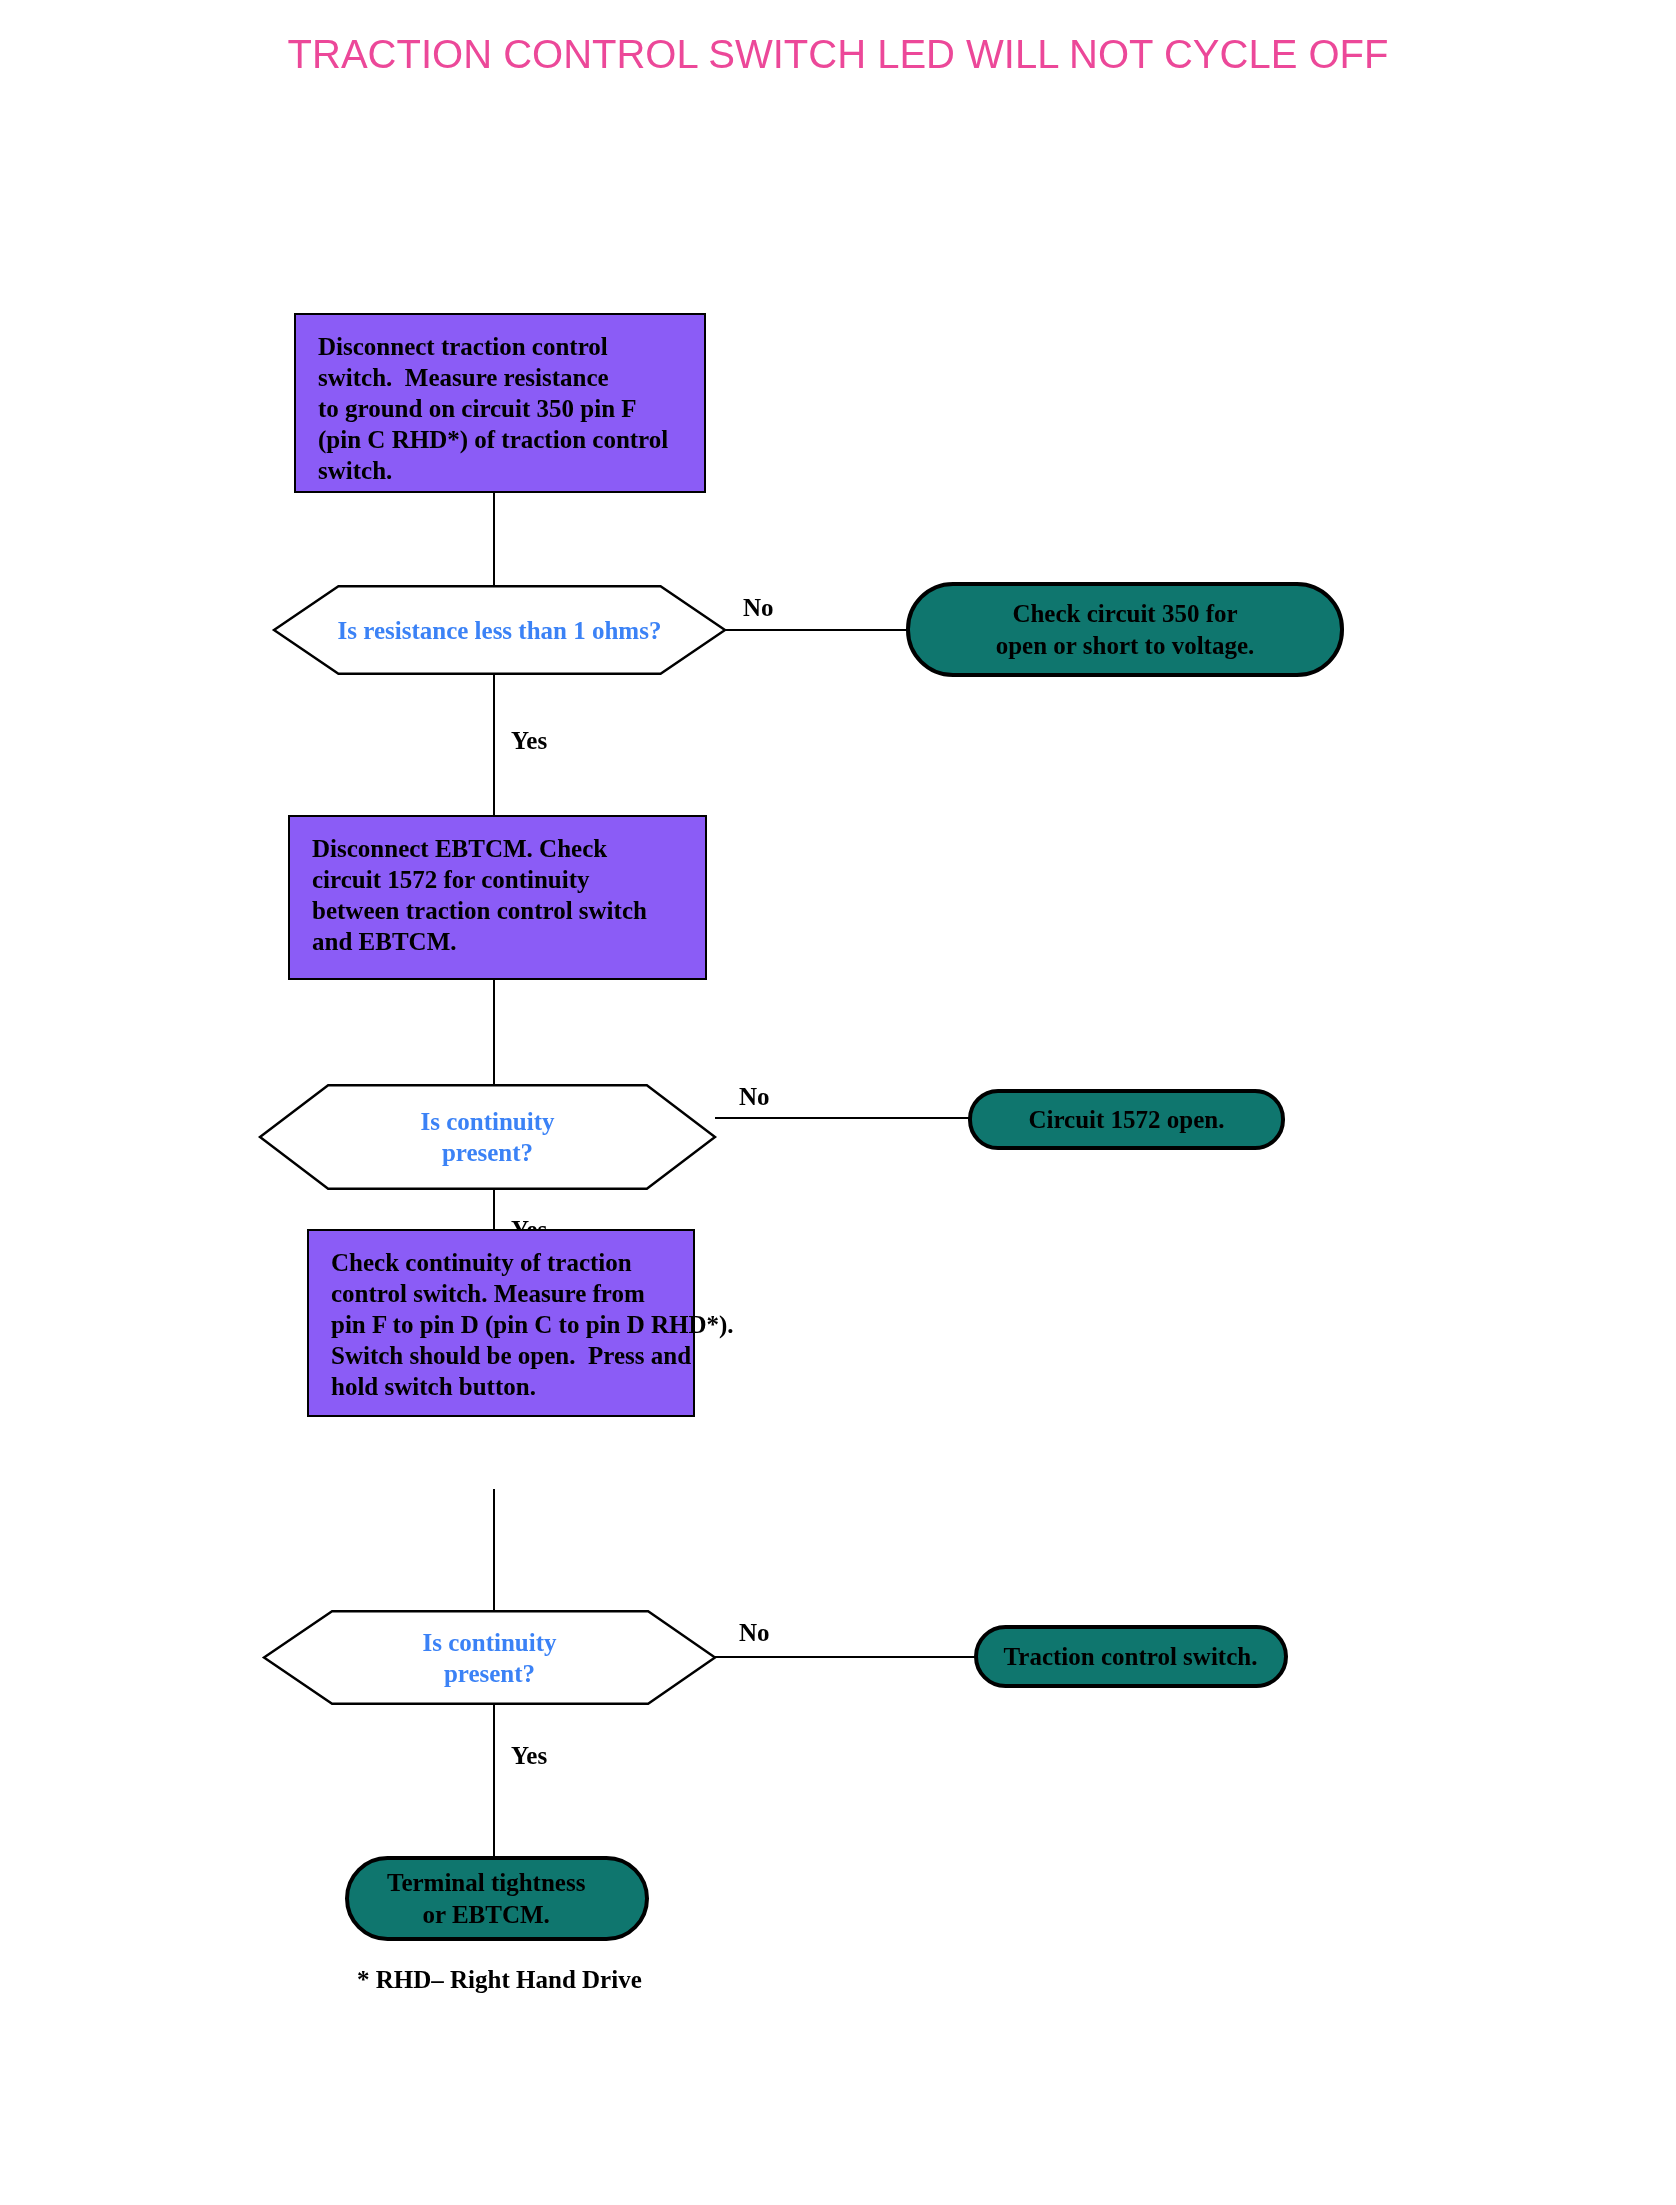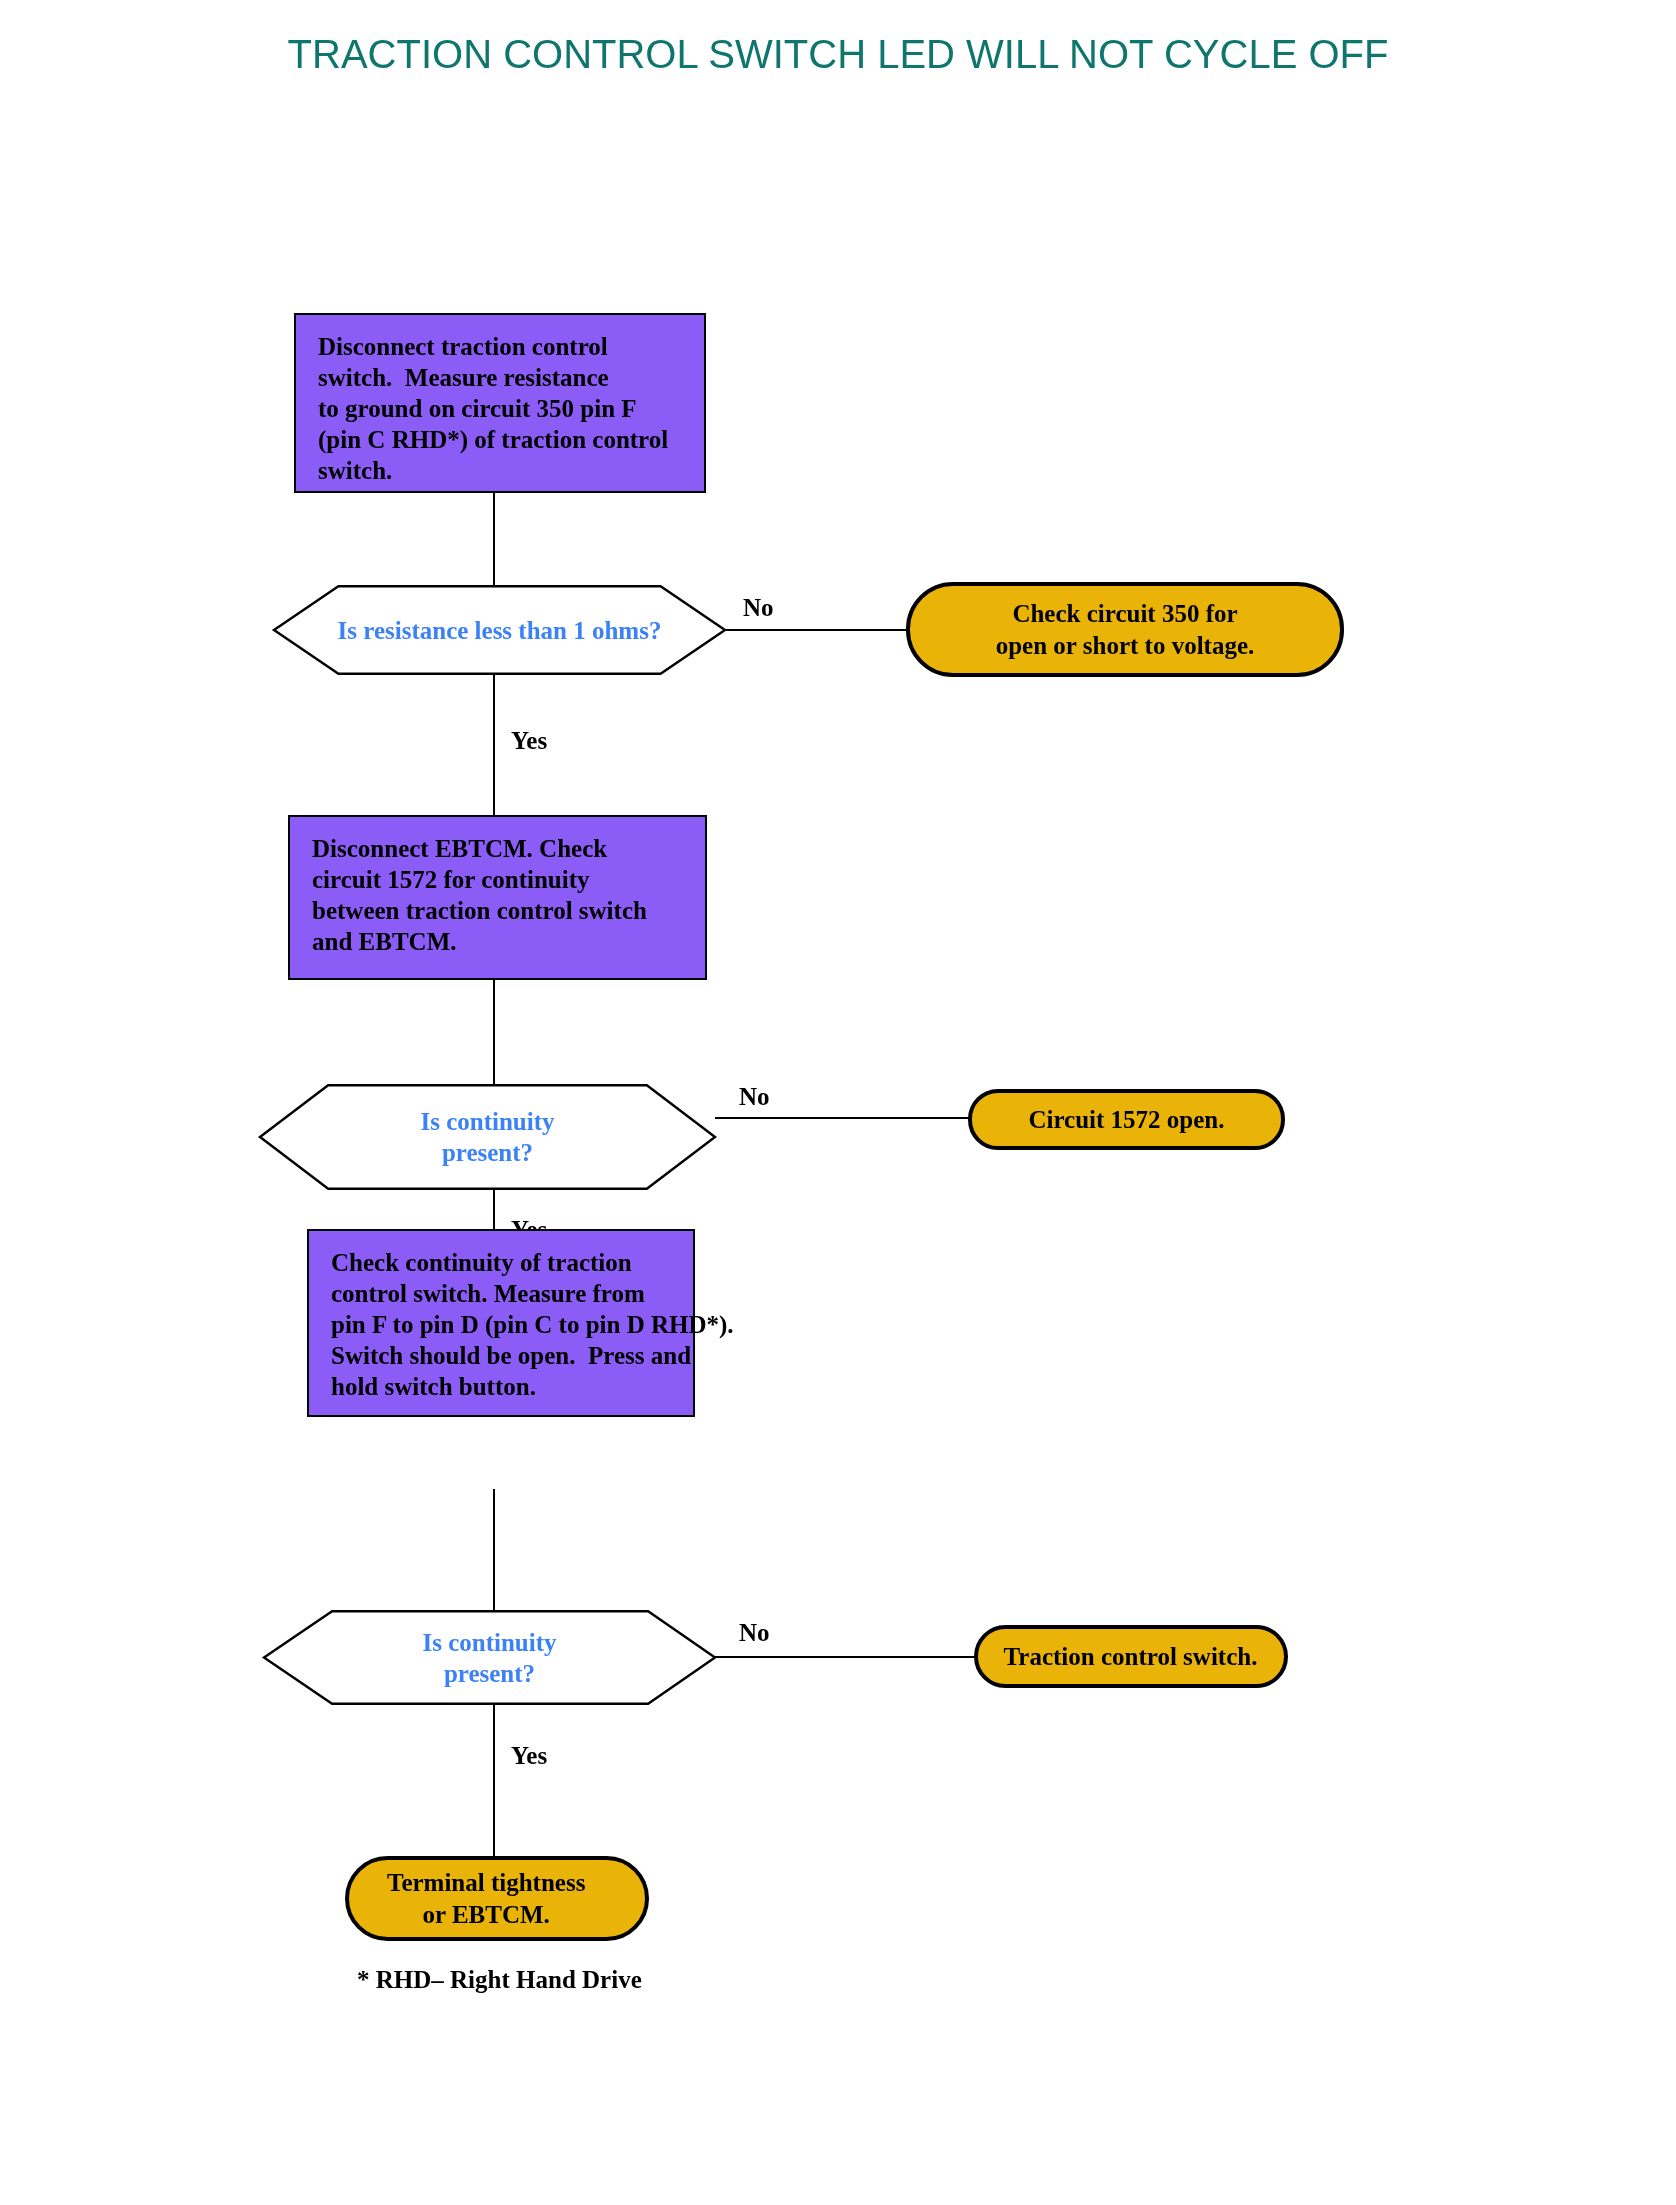--- a/index.html
+++ b/index.html
@@ -20,21 +20,21 @@
   #chart-title {
     position: absolute;
     left: 0;
     top: 32px;
     width: 1676px;
     text-align: center;
     font-family: "Liberation Sans", sans-serif;
     font-weight: 400;
     font-size: 40px;
     letter-spacing: 0px;
-    color: #0f766e;
+    color: #ec4899;
     white-space: nowrap;
   }
 
   
   .node {
     position: absolute;
     box-sizing: border-box;
     color: #000000;
   }
   .process {
@@ -76,21 +76,21 @@
     font-weight: bold;
     font-size: 25px;
     line-height: 31px;
     white-space: pre;
     color: #3b82f6;
   }
 
   .terminal {
     position: absolute;
     border: 4.3px solid #000000;
-    background: #eab308;
+    background: #0f766e;
     box-sizing: border-box;
   }
   .terminal .txt {
     position: absolute;
     left: 0;
     top: 0;
     width: 100%;
     height: 100%;
     display: flex;
     align-items: center;

